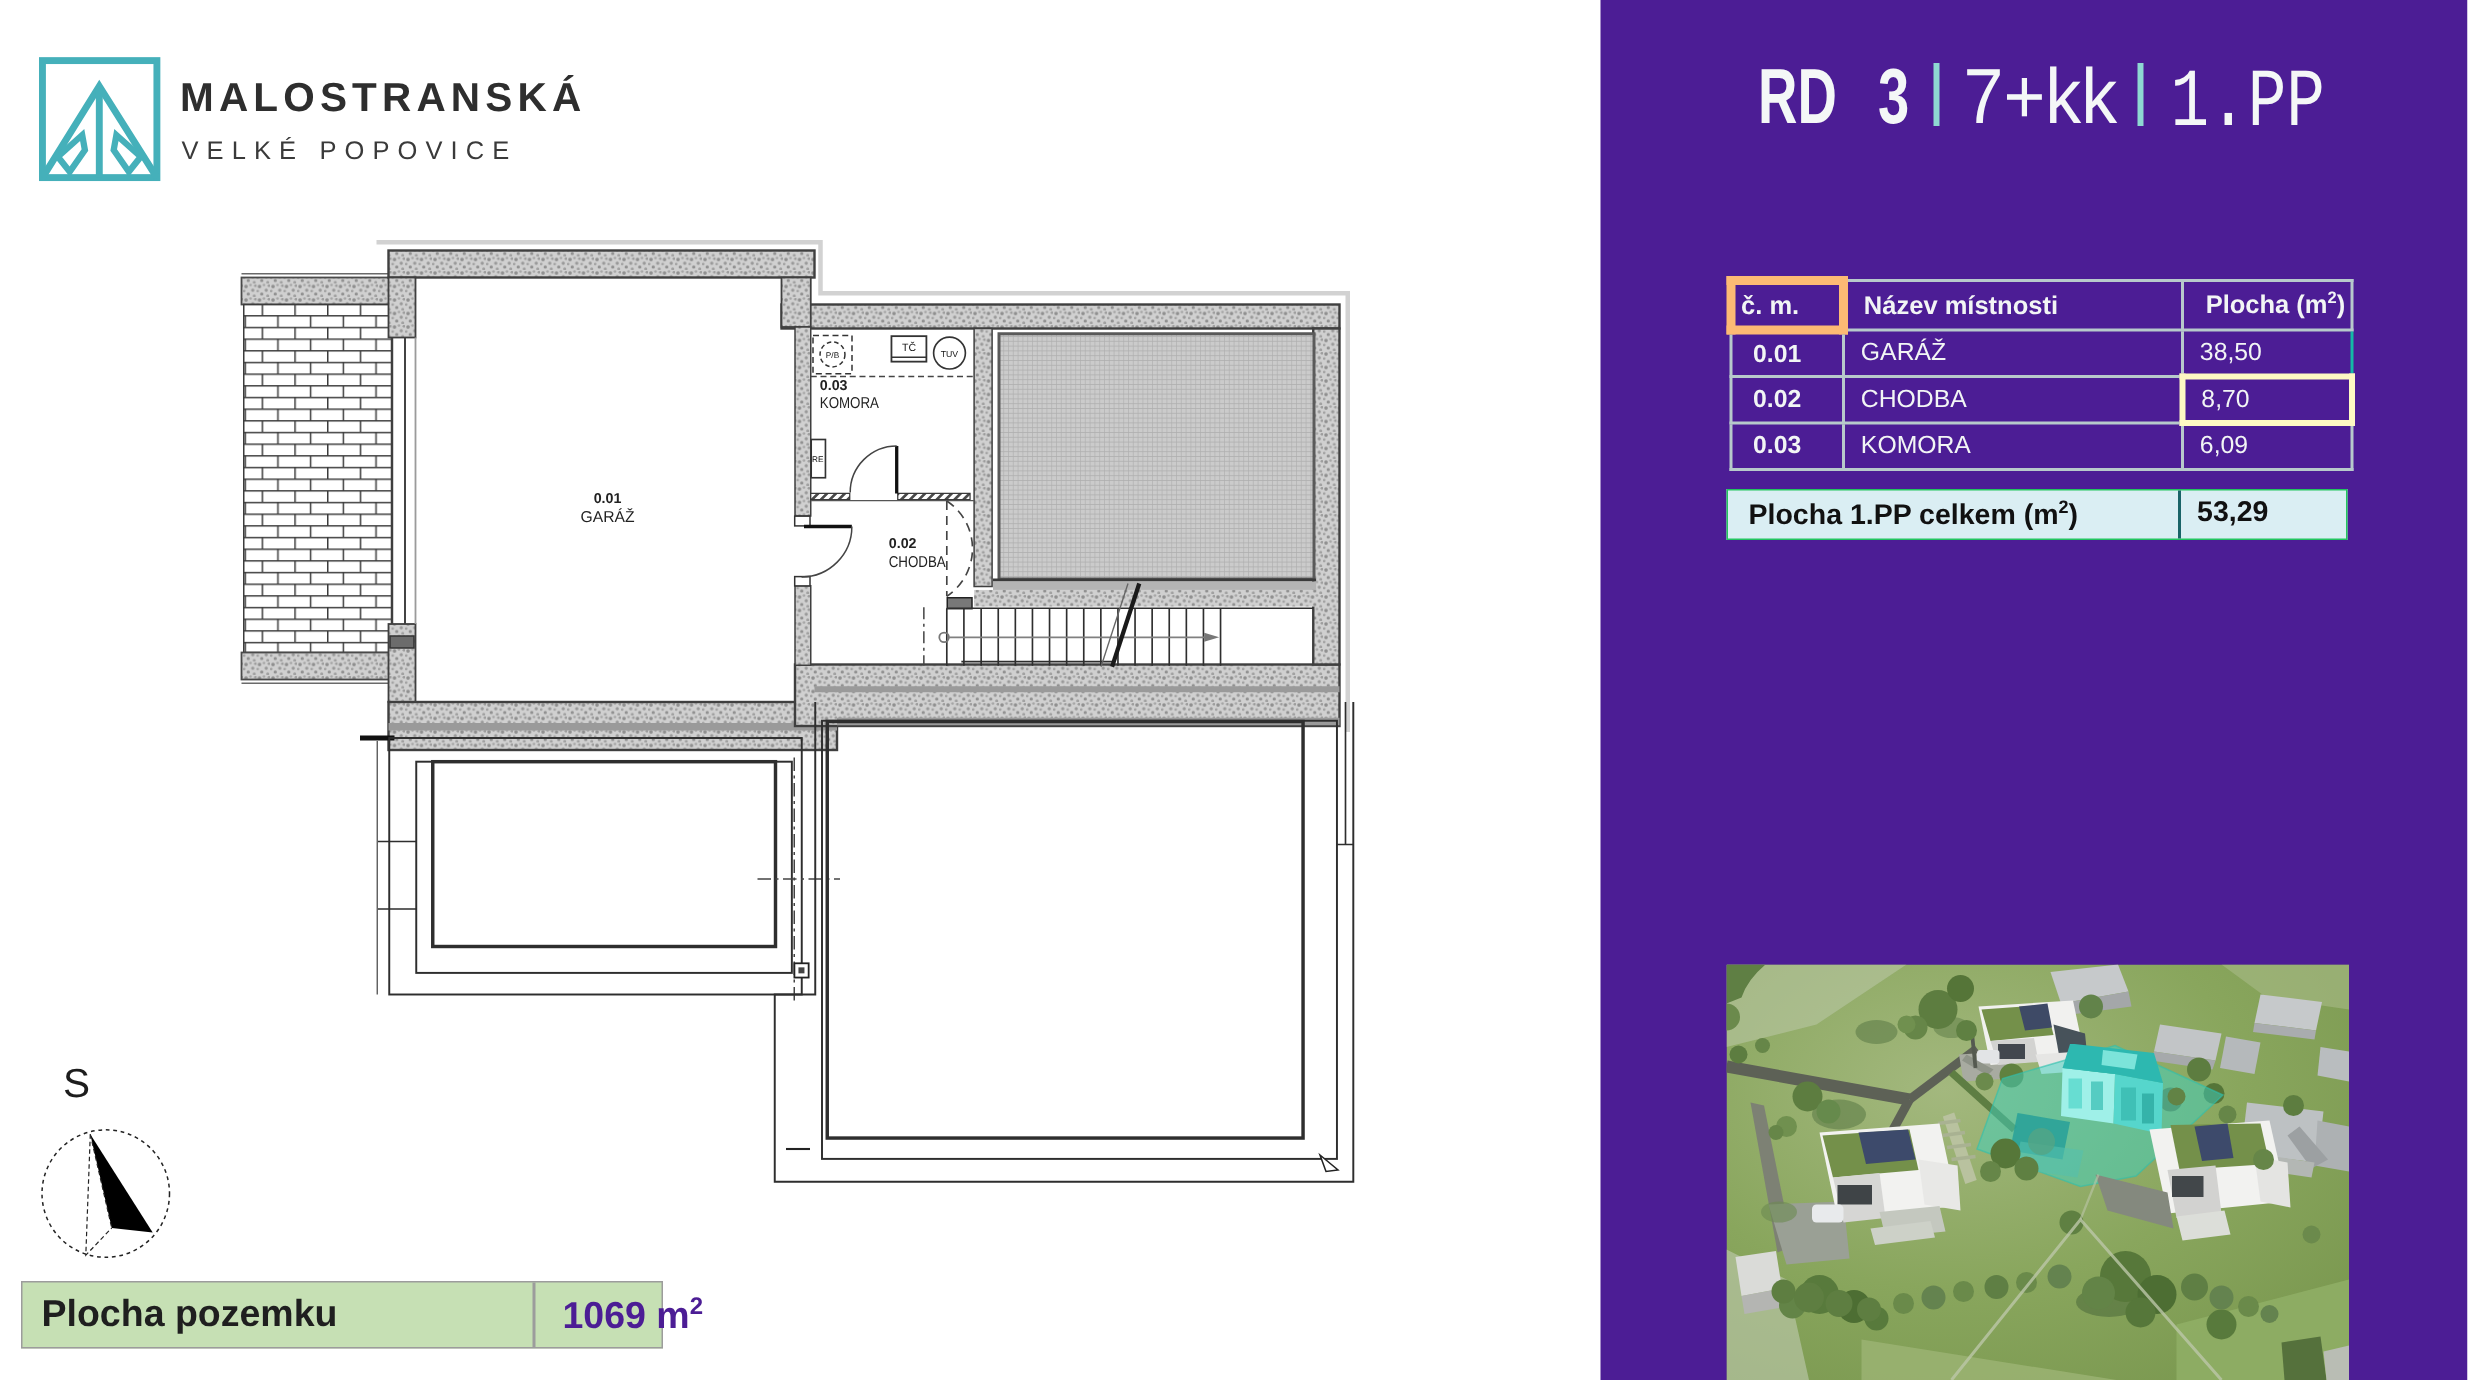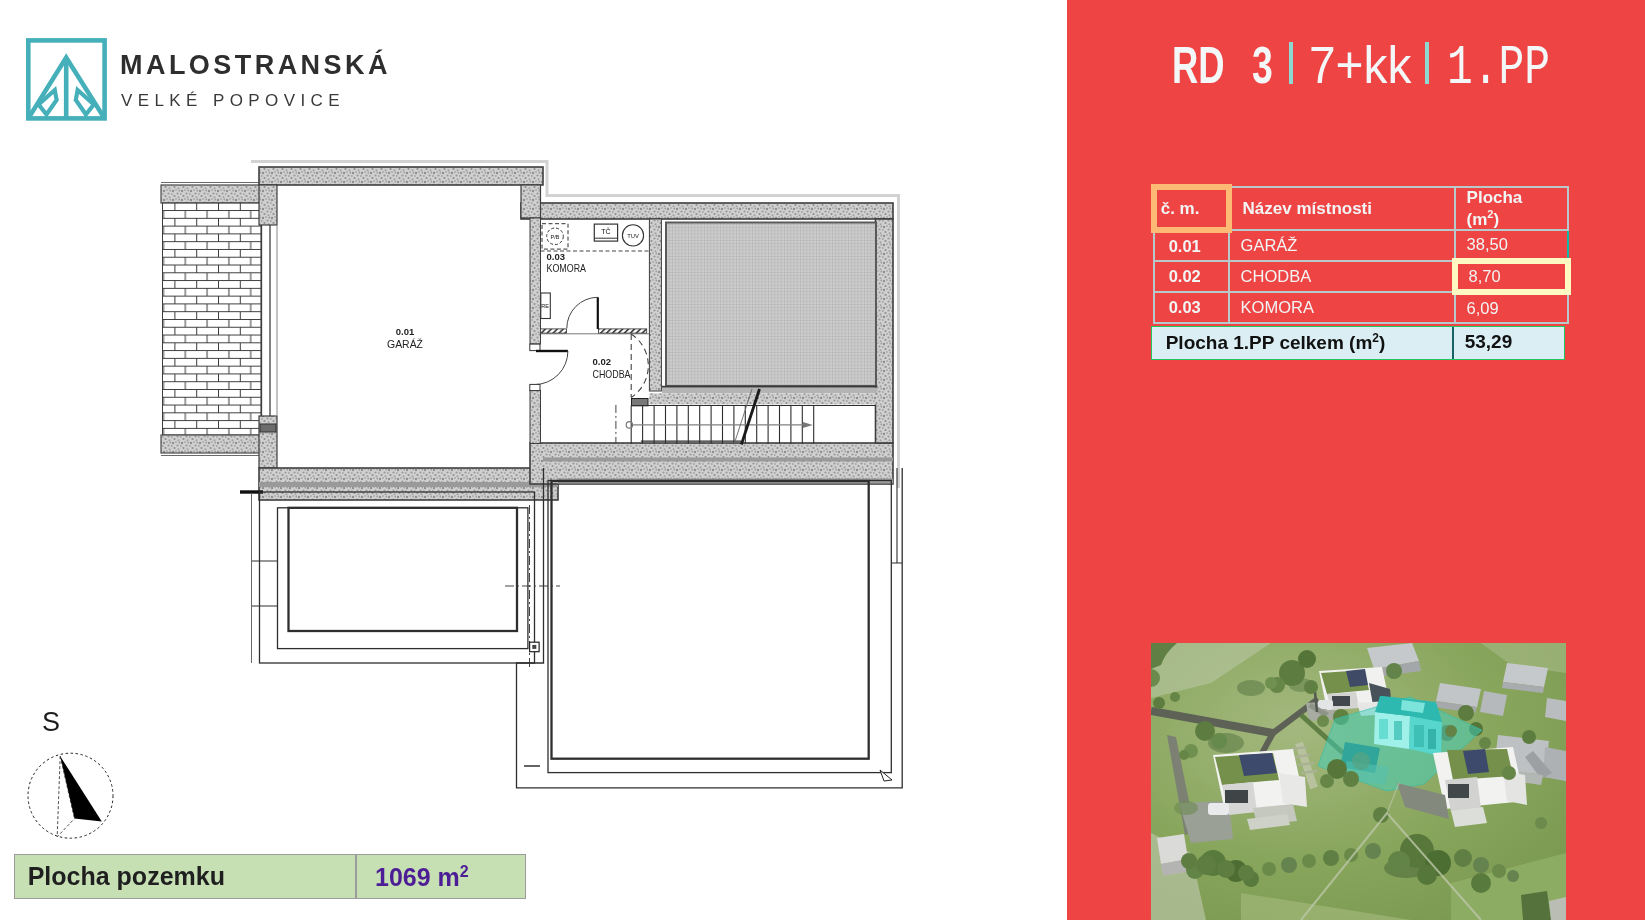--- a/index.html
+++ b/index.html
@@ -197,61 +197,61 @@
   <text x="42" y="731" font-size="27" fill="#1d1d1d">S</text>
 
   <circle cx="70.5" cy="795.7" r="42.5" fill="none" stroke="#222" stroke-width="1" stroke-dasharray="2.5 2.5"></circle>
   <path d="M60.2 756.2 L101.8 821.6 L74.5 818.6 Z" fill="#000"></path>
   <g stroke="#222" stroke-width="0.8" fill="none" stroke-dasharray="3 2">
     <path d="M60.2 756.2 L57.2 836.8 L74.5 818.6"></path>
     <path d="M60.2 756.2 L74.5 818.6"></path>
   </g>
 </svg>
 
-<div class="abs" style="left:13.7px;top:854.4px;width:512px;height:44.7px;background:#c6e0b4;border:1.6px solid #9c9c9c;box-sizing:border-box;">
+<div class="abs" style="left:13.7px;top:854.4px;width:428px;height:44.7px;background:#c6e0b4;border:1.6px solid #9c9c9c;box-sizing:border-box;">
 
   <div class="abs" style="left:340.4px;top:0;width:1.6px;height:100%;background:#9c9c9c;"></div>
 
   <div class="abs" style="left:13px;top:8.5px;font-size:25px;line-height:1;font-weight:700;color:#1f1f1f;">Plocha pozemku</div>
 
   <div class="abs" style="left:346px;top:8.5px;width:108px;text-align:right;font-size:25px;line-height:1;font-weight:700;color:#4c1d95;">1069 m<sup style="font-size:16px;">2</sup></div>
 </div>
 
-<div class="abs" style="left:1067px;top:0;width:578px;height:920px;background:#ef4444;">
+<div class="abs" style="left:1067px;top:0;width:578px;height:920px;background:#4c1d95;">
 
   <div class="abs" style="top:0;left:0;width:578px;height:110px;color:#f4f7f7;">
     <div class="abs" style="left:105px;top:39px;font-size:52px;line-height:1;font-weight:700;transform:scaleX(0.70);transform-origin:0 0;">RD</div>
     <div class="abs" style="left:185px;top:39px;font-size:52px;line-height:1;font-weight:700;transform:scaleX(0.72);transform-origin:0 0;">3</div>
     <div class="abs" style="left:222px;top:42px;width:4px;height:42px;background:#8ed8d2;"></div>
     <div class="abs" style="left:242px;top:39px;font-size:52px;line-height:1;font-weight:400;transform:scaleX(0.92);transform-origin:0 0;">7+kk</div>
     <div class="abs" style="left:358px;top:42px;width:4px;height:42px;background:#8ed8d2;"></div>
     <div class="abs" style="left:380px;top:40.6px;font-family:'Liberation Mono',monospace;font-size:55px;line-height:1;font-weight:400;transform:scaleX(0.78);transform-origin:0 0;">1.PP</div>
   </div>
 
   <table style="position:absolute;left:83.7px;top:183.7px;border-collapse:collapse;table-layout:fixed;width:414.8px;color:#f2f5f5;font-size:16.5px;" cellspacing="0">
     <colgroup>
         <col style="width:74.9px">
         <col style="width:226px">
         <col style="width:113.9px">
       </colgroup>
     <tbody>
         <tr style="height:33.7px;font-weight:bold;font-size:17px;">
       <td style="border:6px solid #fdba74;box-sizing:border-box;padding:0 0 0 4px;">č. m.</td>
       <td style="border:2px solid #b7c9cb;box-sizing:border-box;padding:0 0 0 11px;">Název místnosti</td>
-      <td style="border:2px solid #b7c9cb;box-sizing:border-box;padding:0 16px 0 11px;">Plocha (m<sup style="font-size:11px;">2</sup>)</td>
+      <td style="border:2px solid #b7c9cb;box-sizing:border-box;padding:0 4px 0 11px;text-align:right;">Plocha (m<sup style="font-size:11px;">2</sup>)</td>
     </tr>
     <tr style="height:30.8px;">
           <td style="border:2px solid #b7c9cb;box-sizing:border-box;padding:0 0 0 14px;font-weight:bold;">0.01</td>
           <td style="border:2px solid #b7c9cb;box-sizing:border-box;padding:0 0 0 11px;">GARÁŽ</td>
           <td style="border:2px solid #14b8a6;box-sizing:border-box;padding:0 0 0 11px;">38,50</td>
         </tr>
     <tr style="height:30.8px;">
           <td style="border:2px solid #b7c9cb;box-sizing:border-box;padding:0 0 0 14px;font-weight:bold;">0.02</td>
           <td style="border:2px solid #b7c9cb;box-sizing:border-box;padding:0 0 0 11px;">CHODBA</td>
-          <td style="border:6px solid #fef9c3;box-sizing:border-box;padding:0 0 0 11px;margin-left:15px;">8,70</td>
+          <td style="border:4px solid #fef9c3;box-sizing:border-box;padding:0 0 0 11px;margin-left:15px;">8,70</td>
         </tr>
     <tr style="height:30.8px;">
           <td style="border:2px solid #b7c9cb;box-sizing:border-box;padding:0 0 0 14px;font-weight:bold;">0.03</td>
           <td style="border:2px solid #b7c9cb;box-sizing:border-box;padding:0 0 0 11px;">KOMORA</td>
           <td style="border:2px solid #b7c9cb;box-sizing:border-box;padding:0 0 0 11px;">6,09</td>
         </tr>
   </tbody>
     </table>
 
   <div class="abs" style="left:83.7px;top:325.8px;width:414.8px;height:33.9px;background:#daeef3;border:1px solid #22c55e;box-sizing:border-box;color:#111;">

